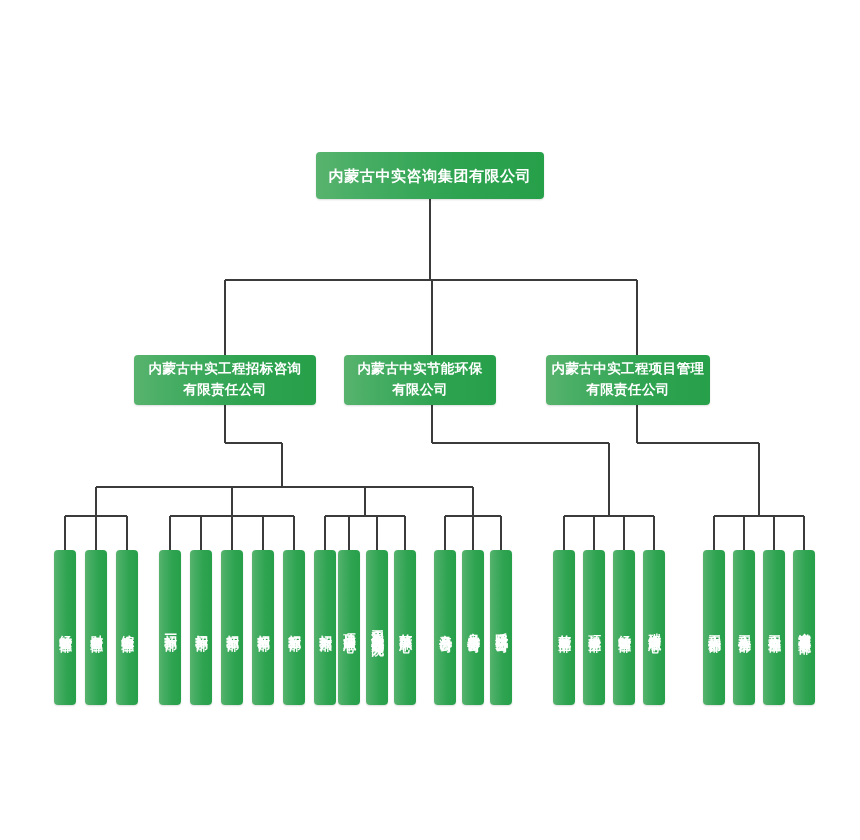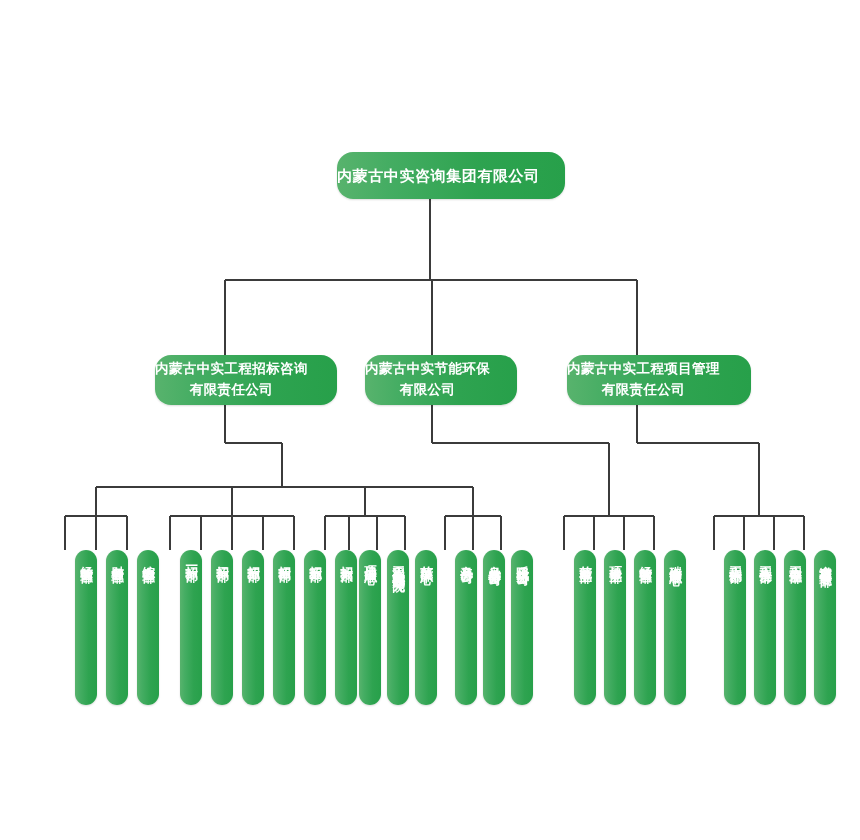--- a/index.html
+++ b/index.html
@@ -21,30 +21,29 @@
     position: absolute;
     left: 0;
     top: 0;
     width: 860px;
     height: 840px;
     pointer-events: none;
   }
   .node {
     position: absolute;
     box-sizing: border-box;
-    border-radius: 16px;
+    border-radius: 4px;
     display: flex;
     align-items: center;
-    justify-content: flex-start;
+    justify-content: center;
     color: #ffffff;
     text-align: center;
     background-image: linear-gradient(to right, #58b36d 0%, #45ad63 22%, #2ea350 62%, #27a04a 100%);
     box-shadow: 0 1px 2px rgba(0,0,0,0.14);
     z-index: 2;
-    margin-left: 21px;
   }
   .node-l1 {
     font-size: 15px;
     font-weight: bold;
     letter-spacing: 0.6px;
     line-height: 1.45;
   }
   .node-l2 {
     font-size: 13.5px;
     font-weight: bold;
@@ -129,21 +128,21 @@
         <span class="htext">内蒙古中实咨询集团有限公司</span>
       </div>
       <div class="node node-l2" style="left: 134px; top: 355px; width: 182px; height: 50px;">
         <span class="htext">内蒙古中实工程招标咨询
 有限责任公司</span>
       </div>
       <div class="node node-l2" style="left: 344px; top: 355px; width: 152px; height: 50px;">
         <span class="htext">内蒙古中实节能环保
 有限公司</span>
       </div>
-      <div class="node node-l2" style="left: 546px; top: 355px; width: 184px; height: 50px;">
+      <div class="node node-l2" style="left: 546px; top: 355px; width: 164px; height: 50px;">
         <span class="htext">内蒙古中实工程项目管理
 有限责任公司</span>
       </div>
       <div class="node node-l3" style="left: 54px; top: 550px; width: 22px; height: 155px;">
         <span class="vtext">经营管理部</span>
       </div>
       <div class="node node-l3" style="left: 85px; top: 550px; width: 22px; height: 155px;">
         <span class="vtext">财务管理部</span>
       </div>
       <div class="node node-l3" style="left: 116px; top: 550px; width: 22px; height: 155px;">

